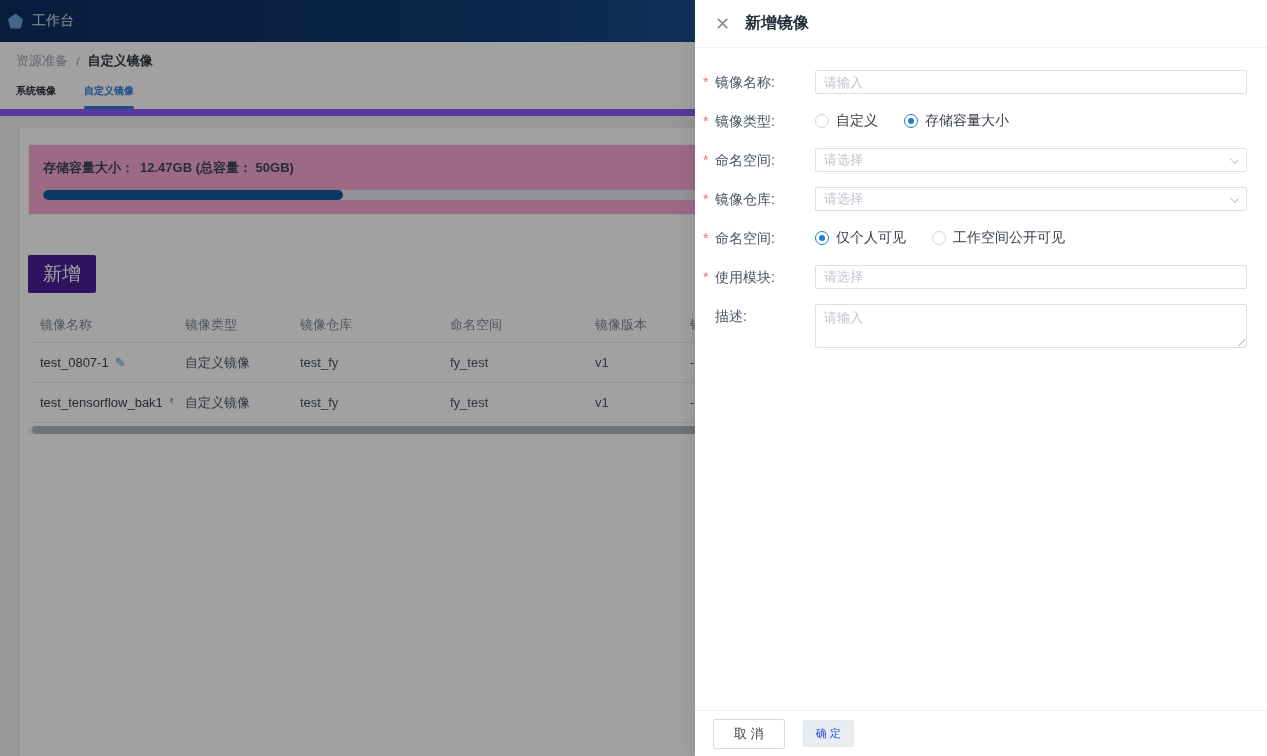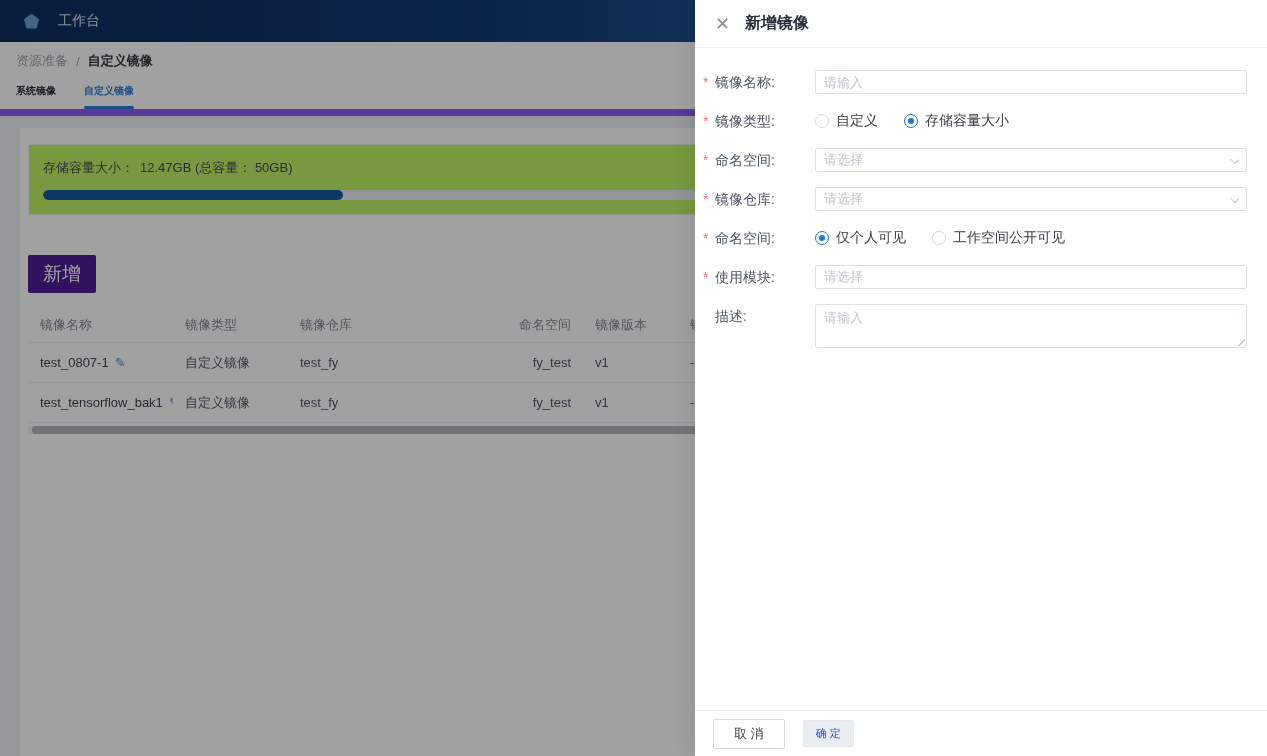--- a/index.html
+++ b/index.html
@@ -1,53 +1,53 @@
 <!DOCTYPE html>
 <html><head>
 <meta charset="utf-8">
 <style>
   * { margin:0; padding:0; box-sizing:border-box; }
   html,body { width:1267px; height:756px; }
   body { font-family:"Liberation Sans","DejaVu Sans",sans-serif; }
   .page { position:relative; width:1267px; height:756px; background:#eef0f3; overflow:hidden; }
 
   
-  .topbar { height:42px; display:flex; align-items:center; gap:19px; padding:0 24px;
+  .topbar { height:42px; display:flex; align-items:center; gap:9px; padding:0 8px;
     background:linear-gradient(90deg,#0e2e60 0%,#123a74 38%,#1e5092 58%,#1c4c8c 68%,#123a74 100%); }
   .home-icon { width:15px; height:15px; background:#6d9fd8;
     clip-path:polygon(50% 0, 100% 38%, 84% 100%, 16% 100%, 0 38%); }
   .topbar-title { color:#dbe5f2; font-size:14px; }
 
   
   .subheader { background:#ffffff; padding:10px 12px 0 16px; border-bottom:7px solid #8b5cf6; }
   .breadcrumb { font-size:13px; color:#9aa1ac; display:flex; gap:8px; align-items:center; }
   .crumb-current { color:#32373f; font-weight:bold; }
   .tabs { display:flex; gap:28px; margin-top:14px; }
   .tab { font-size:10px; font-weight:bold; color:#2b313b; padding-bottom:11px; position:relative; cursor:pointer; }
   .tab.active { color:#2f7cd6; }
   .tab.active::after { content:""; position:absolute; left:0; right:0; bottom:0; height:3px; background:#2f7cd6; border-radius:2px; }
 
   
   .card { position:absolute; left:20px; right:0; top:128px; bottom:0; background:#ffffff; padding:16px 8px; }
-  .storage-panel { background:#bef264; border:1px solid #eff1f4; padding:14px; }
+  .storage-panel { background:#f9a8d4; border:1px solid #eff1f4; padding:14px;font-weight:bold; }
   .storage-text { font-size:13px; color:#3f4854; }
   .storage-text .val { margin-left:6px; }
   .progress-track { margin-top:13px; height:10px; background:#e7ebf0; border-radius:5px; overflow:hidden; }
   .progress-fill { height:10px; background:#15599f; border-radius:5px; }
 
   .add-btn { margin-top:40px; display:inline-block; background:#4c1d95; color:#ffffff; font-size:19px;
     padding:6px 15px; border:none; border-radius:2px; cursor:pointer; }
 
   
   .table { margin-top:14px; width:1239px; }
   .trow { display:flex; align-items:center; }
   .thead { height:36px; color:#7e8794; font-size:13px; border-bottom:1px solid #e9ecef; }
   .tbody-row { height:40px; color:#4e5969; font-size:13px; border-bottom:1px solid #eceef1; }
   .tc { padding:0 12px; flex:0 0 auto; white-space:nowrap; overflow:hidden; }
-  .c1 { width:145px; } .c2 { width:115px; } .c3 { width:150px; } .c4 { width:145px;text-align:right; } .c5 { width:95px; } .c6 { flex:1 1 auto; }
+  .c1 { width:145px; } .c2 { width:115px; } .c3 { width:150px; } .c4 { width:145px; } .c5 { width:95px; } .c6 { flex:1 1 auto; }
   .name-cell { color:#3d454f; display:flex; align-items:center; gap:6px; }
   .edit-icon { color:#4f8fd9; font-size:13px; cursor:pointer; }
   .hscrollbar { margin-top:3px; height:8px; background:#f0f1f2; border-radius:4px; position:relative; }
   .hscrollbar .thumb { position:absolute; left:4px; top:0; height:8px; width:96%; background:#b4b8bd; border-radius:4px; }
 
   
   .mask { position:absolute; inset:0; background:rgba(0,0,0,0.37); z-index:5; }
 
   
   .drawer { position:absolute; top:0; right:0; width:572px; height:756px; background:#ffffff; z-index:10;

